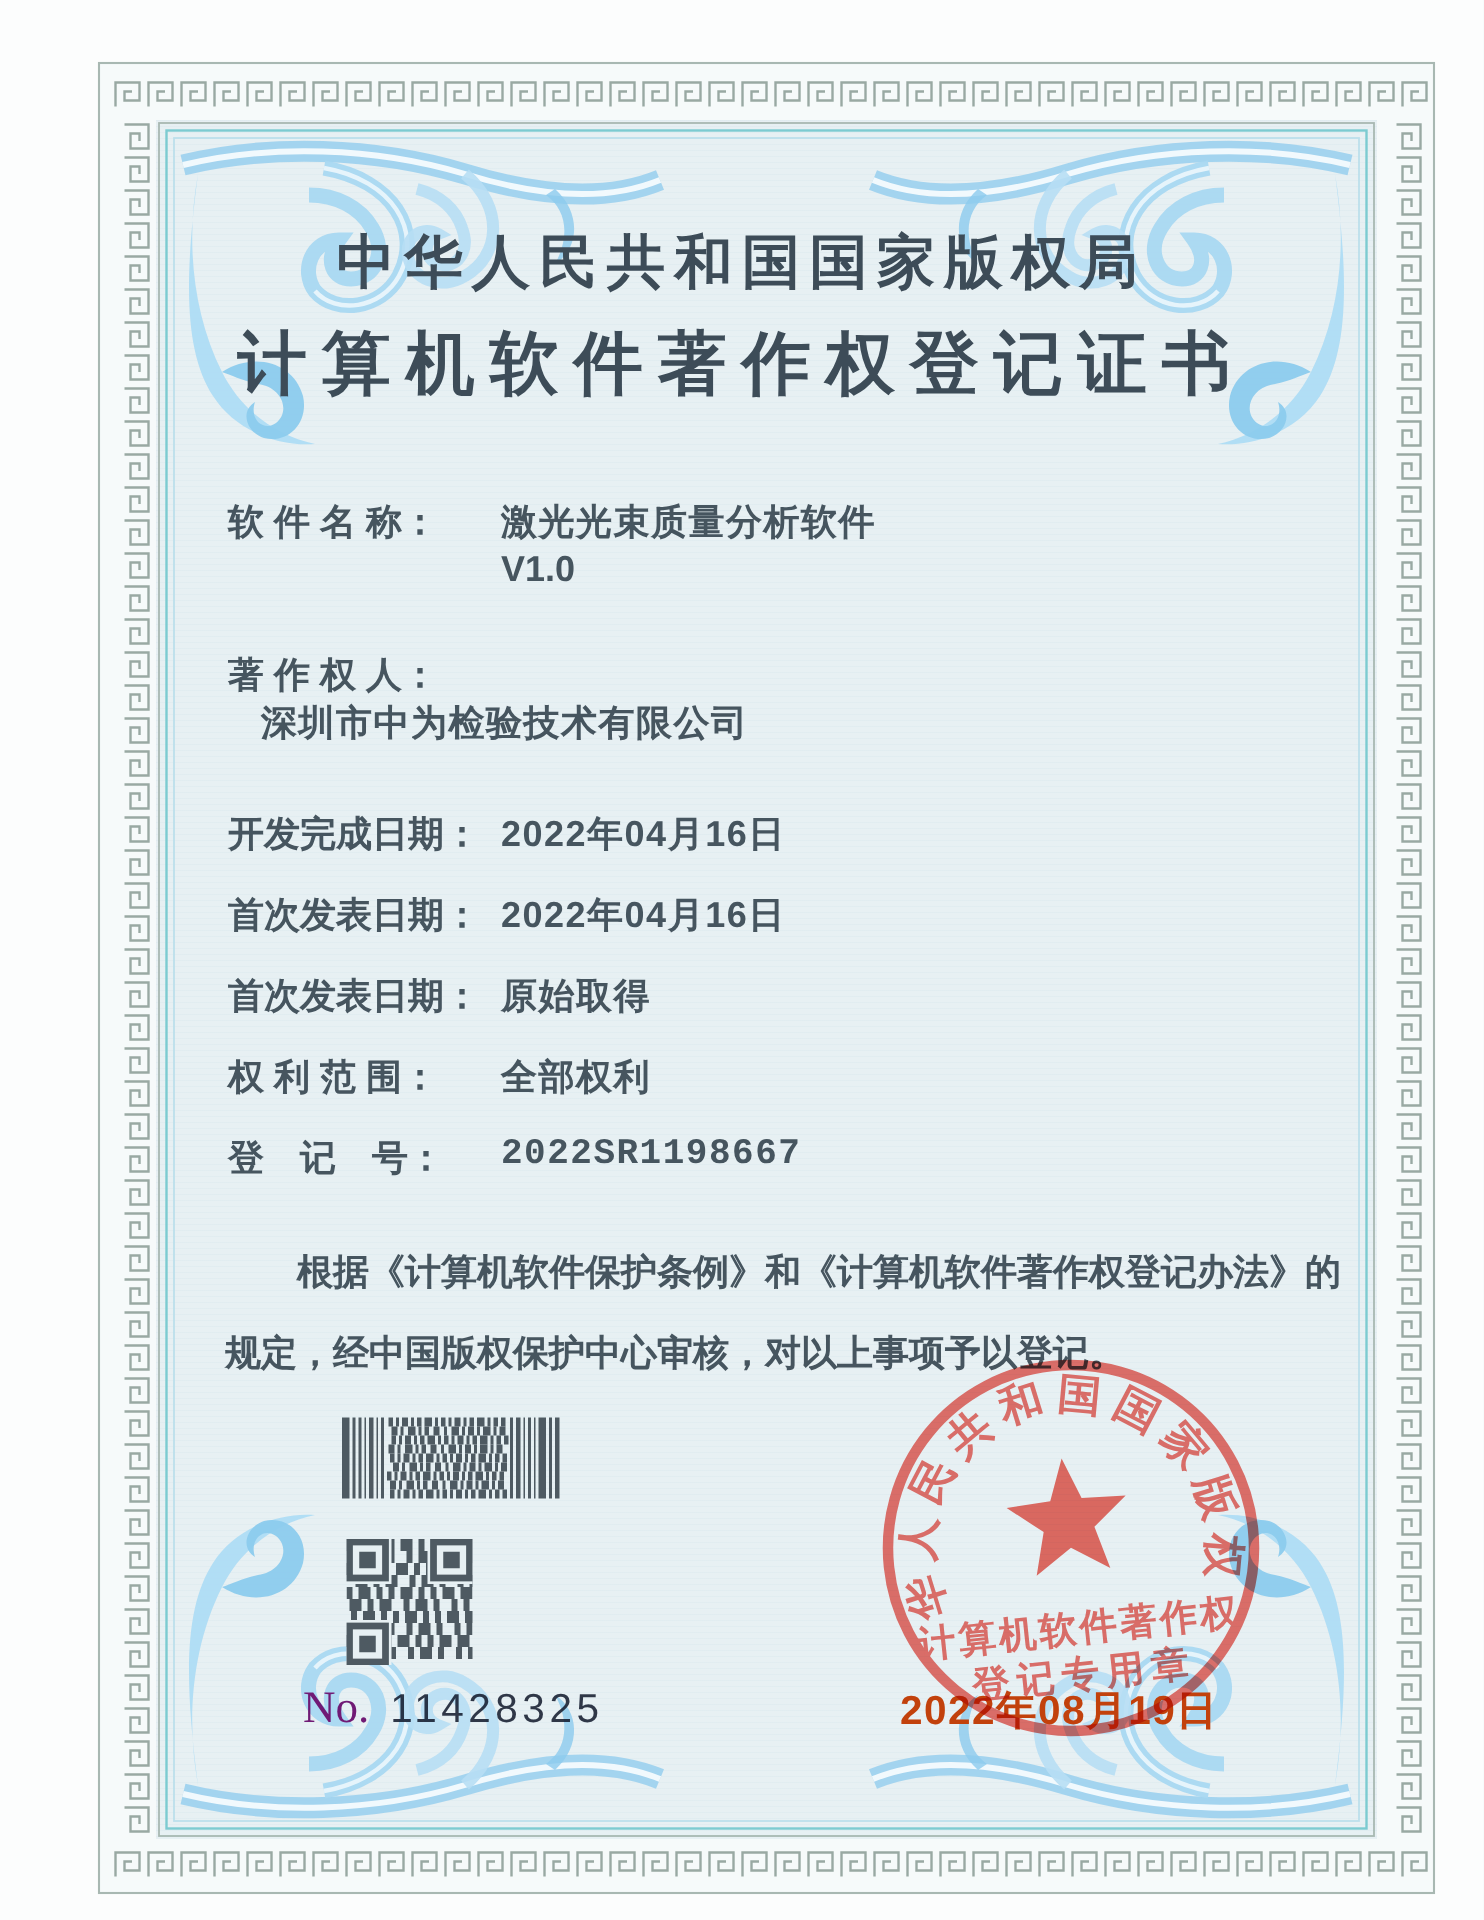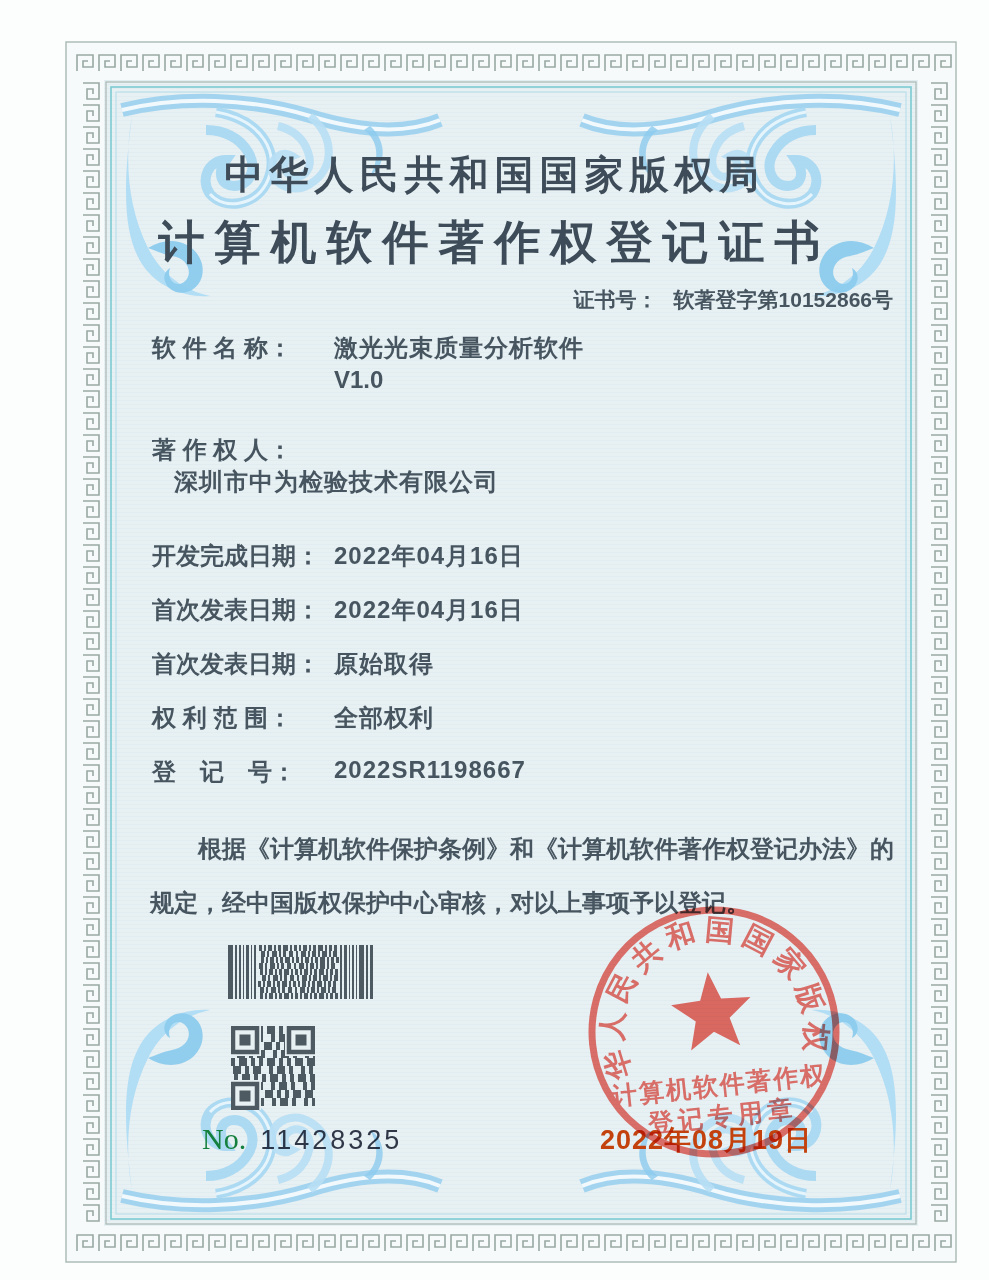--- a/index.html
+++ b/index.html
@@ -50,31 +50,31 @@
   .field-row { position:absolute; left:152px; display:flex; font-size:24px; font-weight:600; }
   .field-row .flabel { width:160px; white-space:pre; flex:none; }
   .field-row .fvalue { margin-left:22px; letter-spacing:1px; }
   .row-0 { top:332px; }
   .row-0b{ position:absolute; left:334px; top:366px; font-size:24px; font-weight:600; }
   .row-1 { top:434px;flex-direction:column; }
   .row-2 { top:540px; }
   .row-3 { top:594px; }
   .row-4 { top:648px; }
   .row-5 { top:702px; }
-  .row-6 { top:756px; }
+  .row-6 { top:756px;font-family:Liberation Mono, monospace; }
 
   .statement {
     position:absolute; left:150px; top:822px; width:750px;
     font-size:24px; font-weight:600; line-height:54px; color:#46555f;
   }
   .statement .l1 { text-indent:48px; }
 
   .serial { position:absolute; left:202px; top:1122px; display:flex; align-items:baseline; }
   .serial .prefix {
-    font-family:"Liberation Serif", serif; font-size:30px; color:#15803d;
+    font-family:"Liberation Serif", serif; font-size:30px; color:#701a75;
   }
   .serial .number {
     margin-left:14px; font-size:27px; letter-spacing:3px;
     color:#0f172a; opacity:.85;
   }
 
   .issue-date {
     position:absolute; left:600px; top:1122px; width:240px;
     font-size:27px; font-weight:700; letter-spacing:1px; color:#c2410c;
   }
@@ -166,23 +166,20 @@
   <use href="#flourish" transform="translate(902,96) scale(-1,1)"></use>
   <use href="#flourish" transform="translate(120,1210) scale(1,-1)"></use>
   <use href="#flourish" transform="translate(902,1210) scale(-1,-1)"></use>
 </svg>
 
 <div class="content">
 
   <div class="authority">中华人民共和国国家版权局</div>
   <div class="main-title">计算机软件著作权登记证书</div>
 
-  <div class="certno">
-    <span class="k">证书号：</span><span class="v">软著登字第10152866号</span>
-  </div>
 
   <div class="field-row row-0">
     <span class="flabel">软 件 名 称：</span>
     <span class="fvalue">激光光束质量分析软件</span>
   </div>
   <div class="row-0b">V1.0</div>
 
   <div class="field-row row-1">
     <span class="flabel">著 作 权 人：</span>
     <span class="fvalue">深圳市中为检验技术有限公司</span>

